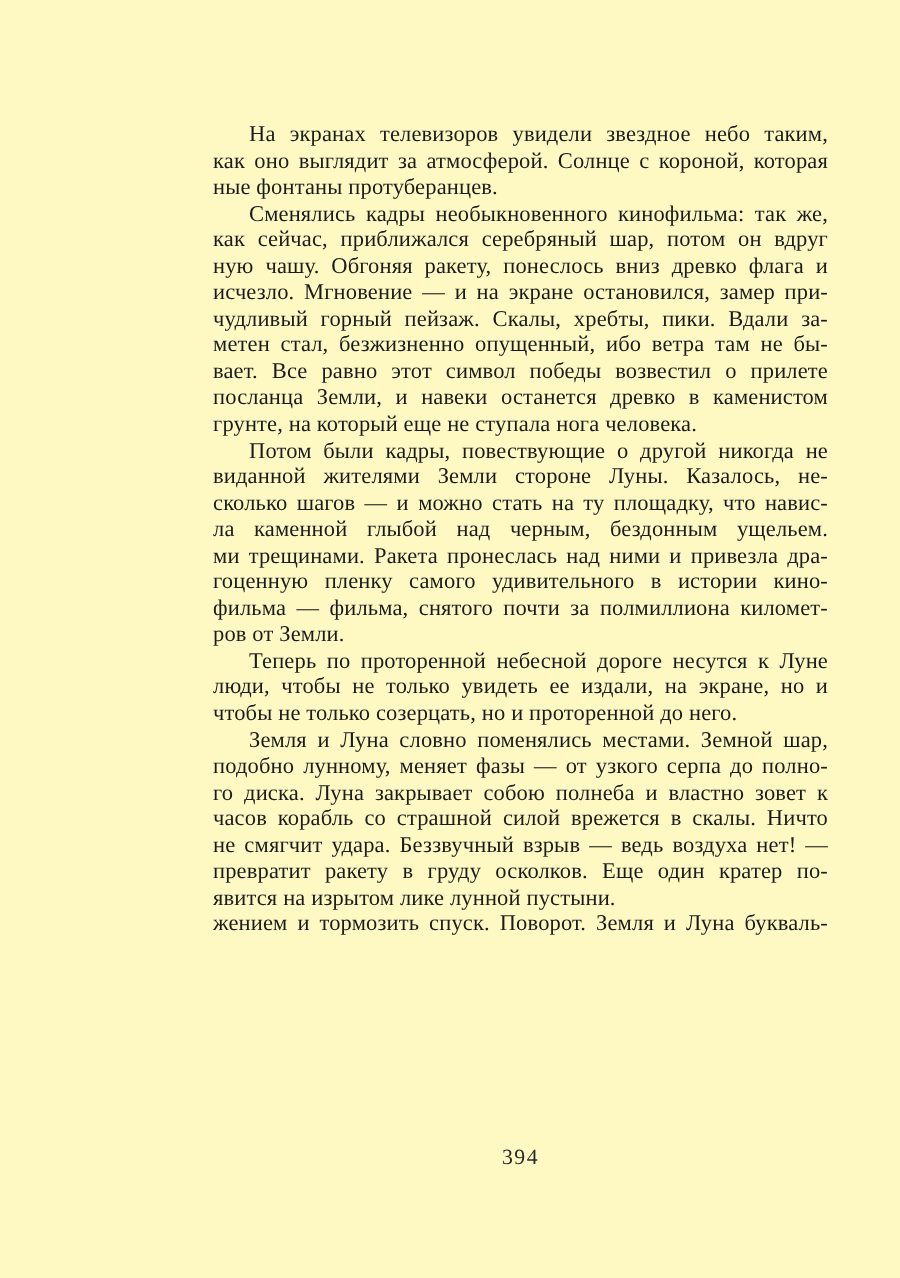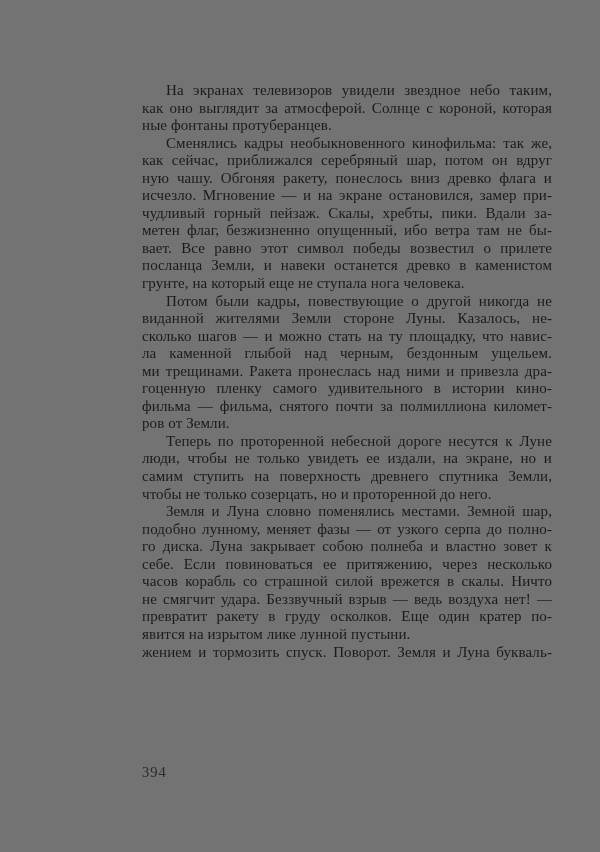--- a/index.html
+++ b/index.html
@@ -5,21 +5,21 @@
   * { margin: 0; padding: 0; box-sizing: border-box; }
   html, body {
     width: 600px; height: 852px;
     background: #fcfcfc;
     font-family: "Liberation Serif", "DejaVu Serif", serif;
     overflow: hidden;
   }
   .book-page {
     position: relative;
     width: 600px; height: 852px;
-    background: #737373;
+    background: #fef9c3;
     color: #1b1b1b;
   }
   .text-block {
     position: absolute;
     left: 142px;
     top: 82px;
     width: 410px;
   }
   .paragraph { margin: 0; }
   .line {
@@ -30,21 +30,21 @@
     white-space: normal;
     letter-spacing: 0.1px;
   }
   .line.indent { text-indent: 24px; }
   .line.last { text-align-last: left; }
   .page-number {
     position: absolute;
     left: 142px;
     top: 764px;
     width: 410px;
-    text-align: left;
+    text-align: center;
     font-size: 14.5px;
     color: #2a2a2a;
     letter-spacing: 1px;
   }
 </style>
 </head>
 <body>
 
 <div class="book-page">
   <div class="text-block">
@@ -52,46 +52,44 @@
         <div class="line indent">На экранах телевизоров увидели звездное небо таким,</div>
         <div class="line">как оно выглядит за атмосферой. Солнце с короной, которая</div>
         <div class="line last">ные фонтаны протуберанцев.</div>
       </div>
       <div class="paragraph">
         <div class="line indent">Сменялись кадры необыкновенного кинофильма: так же,</div>
         <div class="line">как сейчас, приближался серебряный шар, потом он вдруг</div>
         <div class="line">ную чашу. Обгоняя ракету, понеслось вниз древко флага и</div>
         <div class="line">исчезло. Мгновение — и на экране остановился, замер при-</div>
         <div class="line">чудливый горный пейзаж. Скалы, хребты, пики. Вдали за-</div>
-        <div class="line">метен флаг, безжизненно опущенный, ибо ветра там не бы-</div>
+        <div class="line">метен стал, безжизненно опущенный, ибо ветра там не бы-</div>
         <div class="line">вает. Все равно этот символ победы возвестил о прилете</div>
         <div class="line">посланца Земли, и навеки останется древко в каменистом</div>
         <div class="line last">грунте, на который еще не ступала нога человека.</div>
       </div>
       <div class="paragraph">
         <div class="line indent">Потом были кадры, повествующие о другой никогда не</div>
         <div class="line">виданной жителями Земли стороне Луны. Казалось, не-</div>
         <div class="line">сколько шагов — и можно стать на ту площадку, что навис-</div>
         <div class="line">ла каменной глыбой над черным, бездонным ущельем.</div>
         <div class="line">ми трещинами. Ракета пронеслась над ними и привезла дра-</div>
         <div class="line">гоценную пленку самого удивительного в истории кино-</div>
         <div class="line">фильма — фильма, снятого почти за полмиллиона километ-</div>
         <div class="line last">ров от Земли.</div>
       </div>
       <div class="paragraph">
         <div class="line indent">Теперь по проторенной небесной дороге несутся к Луне</div>
         <div class="line">люди, чтобы не только увидеть ее издали, на экране, но и</div>
-        <div class="line">самим ступить на поверхность древнего спутника Земли,</div>
         <div class="line last">чтобы не только созерцать, но и проторенной до него.</div>
       </div>
       <div class="paragraph">
         <div class="line indent">Земля и Луна словно поменялись местами. Земной шар,</div>
         <div class="line">подобно лунному, меняет фазы — от узкого серпа до полно-</div>
         <div class="line">го диска. Луна закрывает собою полнеба и властно зовет к</div>
-        <div class="line">себе. Если повиноваться ее притяжению, через несколько</div>
         <div class="line">часов корабль со страшной силой врежется в скалы. Ничто</div>
         <div class="line">не смягчит удара. Беззвучный взрыв — ведь воздуха нет! —</div>
         <div class="line">превратит ракету в груду осколков. Еще один кратер по-</div>
         <div class="line last">явится на изрытом лике лунной пустыни.</div>
       </div>
       <div class="paragraph">
         <div class="line">жением и тормозить спуск. Поворот. Земля и Луна букваль-</div>
       </div>
     </div>
   <div class="page-number">394</div>

